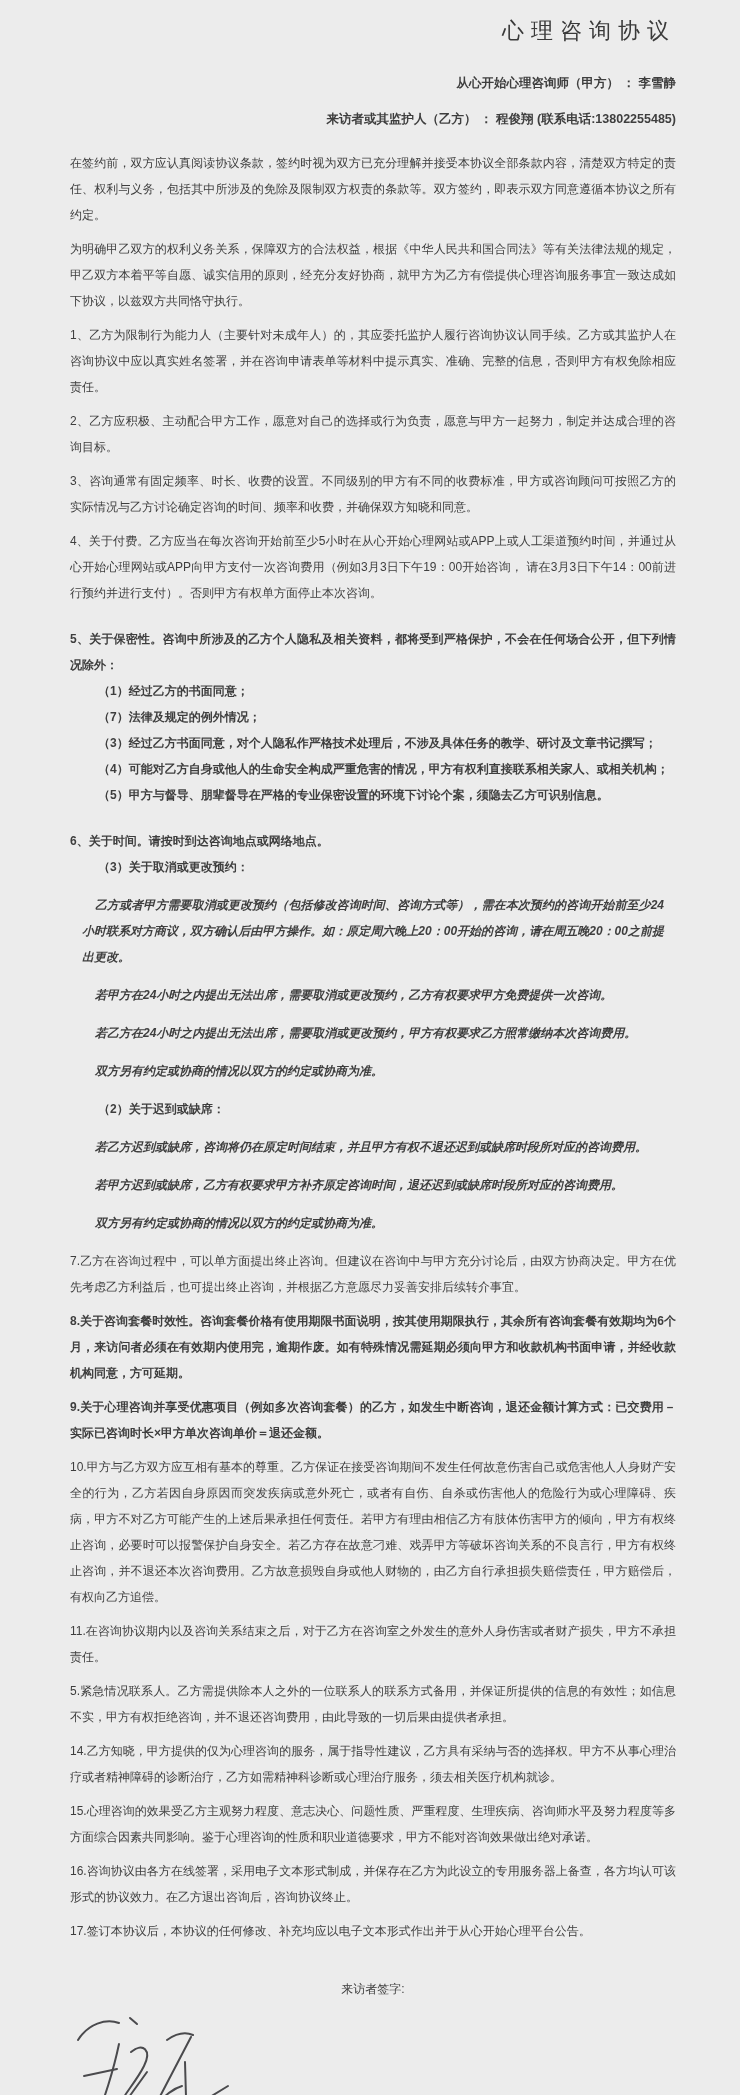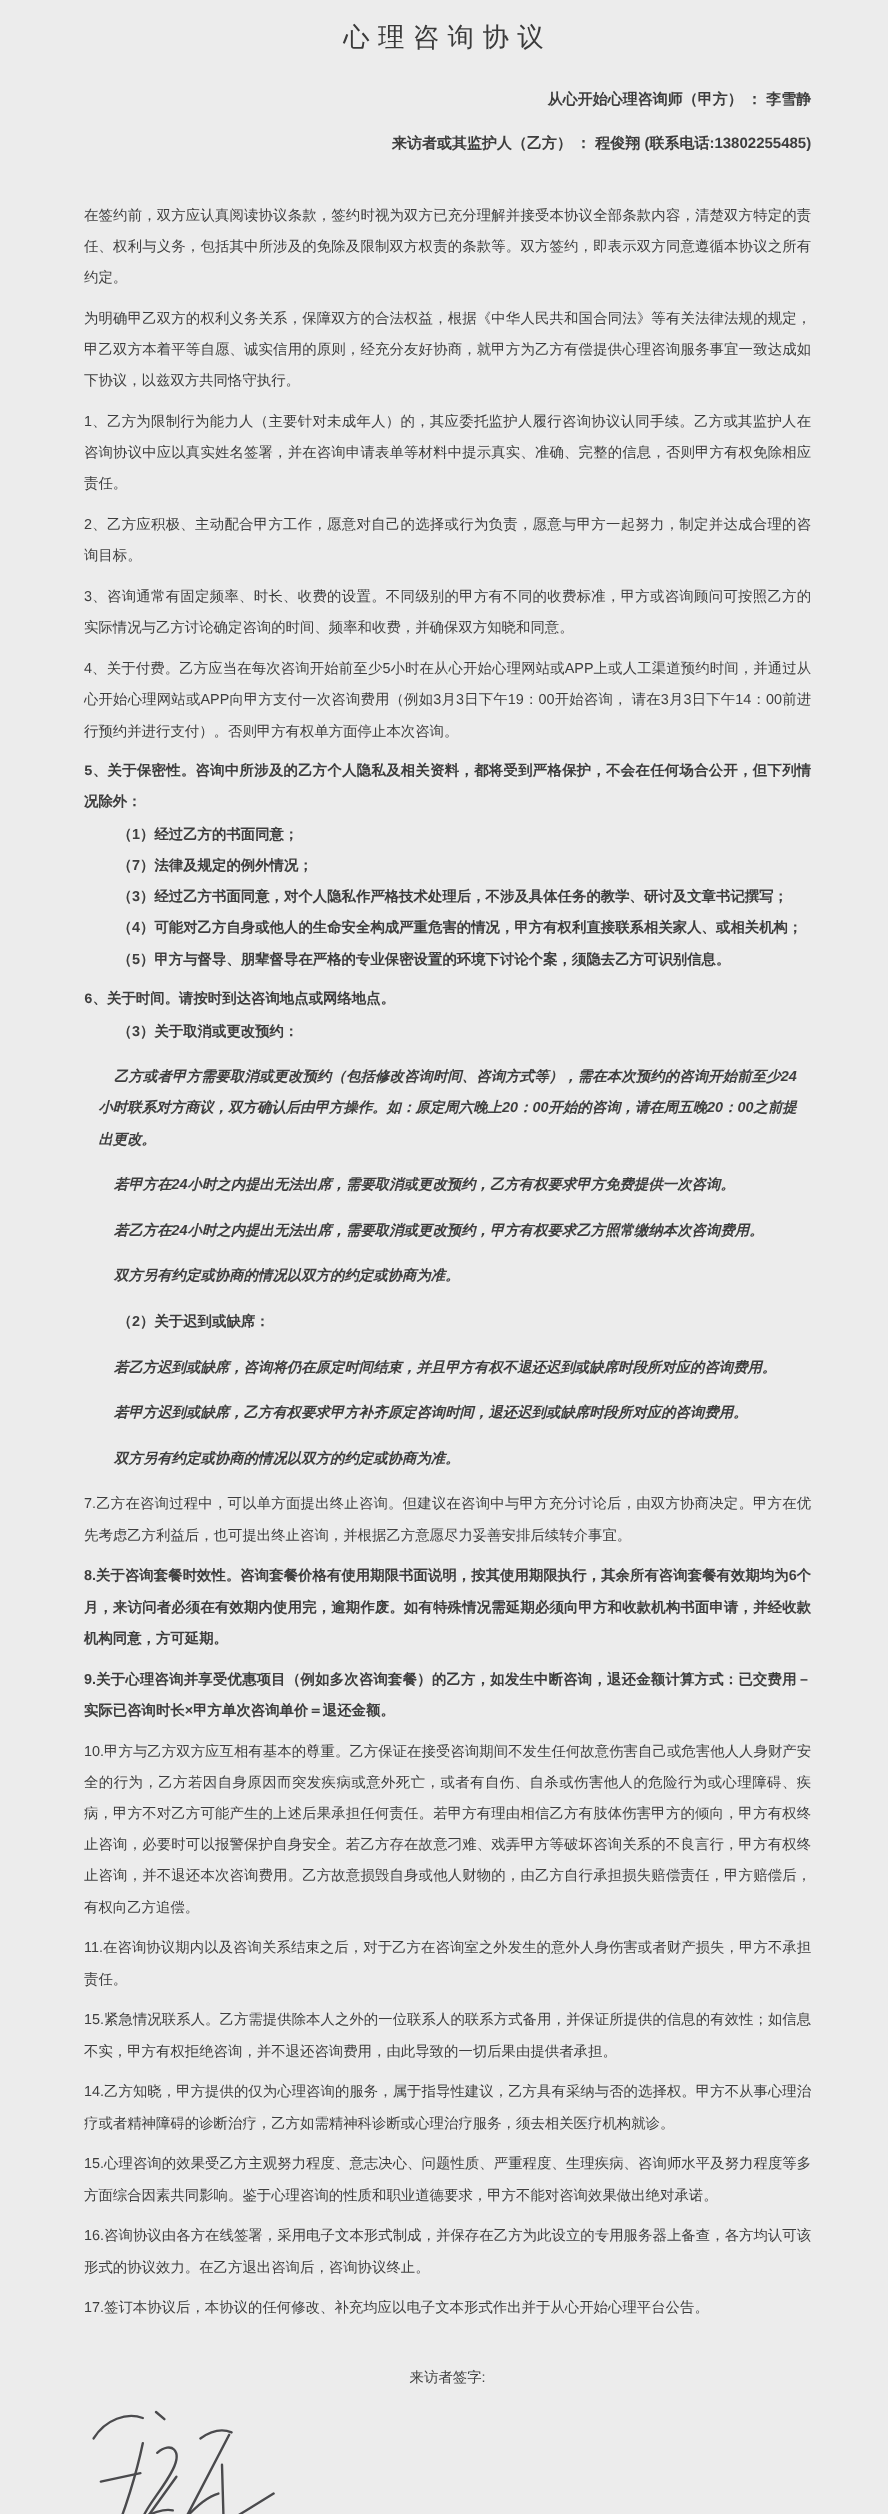--- a/index.html
+++ b/index.html
@@ -13,29 +13,29 @@
     font-family:"Liberation Sans","DejaVu Sans",sans-serif;
     font-size:12px;
     line-height:26px;
     color:#3e3e3e;
     text-align:justify;
   }
   h1.title{
     font-size:22px;
     font-weight:400;
     letter-spacing:7px;
-    text-align:center;
+    text-align:right;
     color:#3a3a3a;
     margin:6px 0 24px;
     line-height:30px;
   }
   .party{font-weight:700;margin:0 0 10px;font-size:12.5px;text-align:right;}
-  .party.last{margin-bottom:34px;}
+  .party.last{margin-bottom:18px;}
   p.blk{margin:8px 0;}
-  p.nb{margin:8px 0 0;font-family:Liberation Mono, monospace;}
+  p.nb{margin:20px 0 0;}
   .b{font-weight:700;}
   .item{padding-left:28px;margin:0;}
   .sub{text-indent:13px;margin:12px;font-style:italic;}
   .sig-label{margin:32px 0 0;text-align:center;}
   .sig{display:block;margin:14px 0 0 4px;}
 </style>
 </head>
 <body>
 
 <div class="page">
@@ -69,21 +69,21 @@
   <p class="item b">（2）关于迟到或缺席：</p>
   <p class="sub b">若乙方迟到或缺席，咨询将仍在原定时间结束，并且甲方有权不退还迟到或缺席时段所对应的咨询费用。</p>
   <p class="sub b">若甲方迟到或缺席，乙方有权要求甲方补齐原定咨询时间，退还迟到或缺席时段所对应的咨询费用。</p>
   <p class="sub b">双方另有约定或协商的情况以双方的约定或协商为准。</p>
 
   <p class="blk">7.乙方在咨询过程中，可以单方面提出终止咨询。但建议在咨询中与甲方充分讨论后，由双方协商决定。甲方在优先考虑乙方利益后，也可提出终止咨询，并根据乙方意愿尽力妥善安排后续转介事宜。</p>
   <p class="blk b">8.关于咨询套餐时效性。咨询套餐价格有使用期限书面说明，按其使用期限执行，其余所有咨询套餐有效期均为6个月，来访问者必须在有效期内使用完，逾期作废。如有特殊情况需延期必须向甲方和收款机构书面申请，并经收款机构同意，方可延期。</p>
   <p class="blk b">9.关于心理咨询并享受优惠项目（例如多次咨询套餐）的乙方，如发生中断咨询，退还金额计算方式：已交费用－实际已咨询时长×甲方单次咨询单价＝退还金额。</p>
   <p class="blk">10.甲方与乙方双方应互相有基本的尊重。乙方保证在接受咨询期间不发生任何故意伤害自己或危害他人人身财产安全的行为，乙方若因自身原因而突发疾病或意外死亡，或者有自伤、自杀或伤害他人的危险行为或心理障碍、疾病，甲方不对乙方可能产生的上述后果承担任何责任。若甲方有理由相信乙方有肢体伤害甲方的倾向，甲方有权终止咨询，必要时可以报警保护自身安全。若乙方存在故意刁难、戏弄甲方等破坏咨询关系的不良言行，甲方有权终止咨询，并不退还本次咨询费用。乙方故意损毁自身或他人财物的，由乙方自行承担损失赔偿责任，甲方赔偿后，有权向乙方追偿。</p>
   <p class="blk">11.在咨询协议期内以及咨询关系结束之后，对于乙方在咨询室之外发生的意外人身伤害或者财产损失，甲方不承担责任。</p>
-  <p class="blk">15.紧急情况联系人。乙方需提供除本人之外的一位联系人的联系方式备用，并保证所提供的信息的有效性；如信息不实，甲方有权拒绝咨询，并不退还咨询费用，由此导致的一切后果由提供者承担。</p>
+  <p class="blk">5.紧急情况联系人。乙方需提供除本人之外的一位联系人的联系方式备用，并保证所提供的信息的有效性；如信息不实，甲方有权拒绝咨询，并不退还咨询费用，由此导致的一切后果由提供者承担。</p>
   <p class="blk">14.乙方知晓，甲方提供的仅为心理咨询的服务，属于指导性建议，乙方具有采纳与否的选择权。甲方不从事心理治疗或者精神障碍的诊断治疗，乙方如需精神科诊断或心理治疗服务，须去相关医疗机构就诊。</p>
   <p class="blk">15.心理咨询的效果受乙方主观努力程度、意志决心、问题性质、严重程度、生理疾病、咨询师水平及努力程度等多方面综合因素共同影响。鉴于心理咨询的性质和职业道德要求，甲方不能对咨询效果做出绝对承诺。</p>
   <p class="blk">16.咨询协议由各方在线签署，采用电子文本形式制成，并保存在乙方为此设立的专用服务器上备查，各方均认可该形式的协议效力。在乙方退出咨询后，咨询协议终止。</p>
   <p class="blk">17.签订本协议后，本协议的任何修改、补充均应以电子文本形式作出并于从心开始心理平台公告。</p>
 
   <p class="sig-label">来访者签字:</p>
 
   <svg class="sig" width="165" height="158" viewBox="0 0 165 158" fill="none" stroke="#4a4a4d" stroke-width="2" stroke-linecap="round" stroke-linejoin="round">
     <path d="M4 24 C 14 8, 32 2, 45 7"></path>
     <path d="M56 2 L 63 8"></path>

